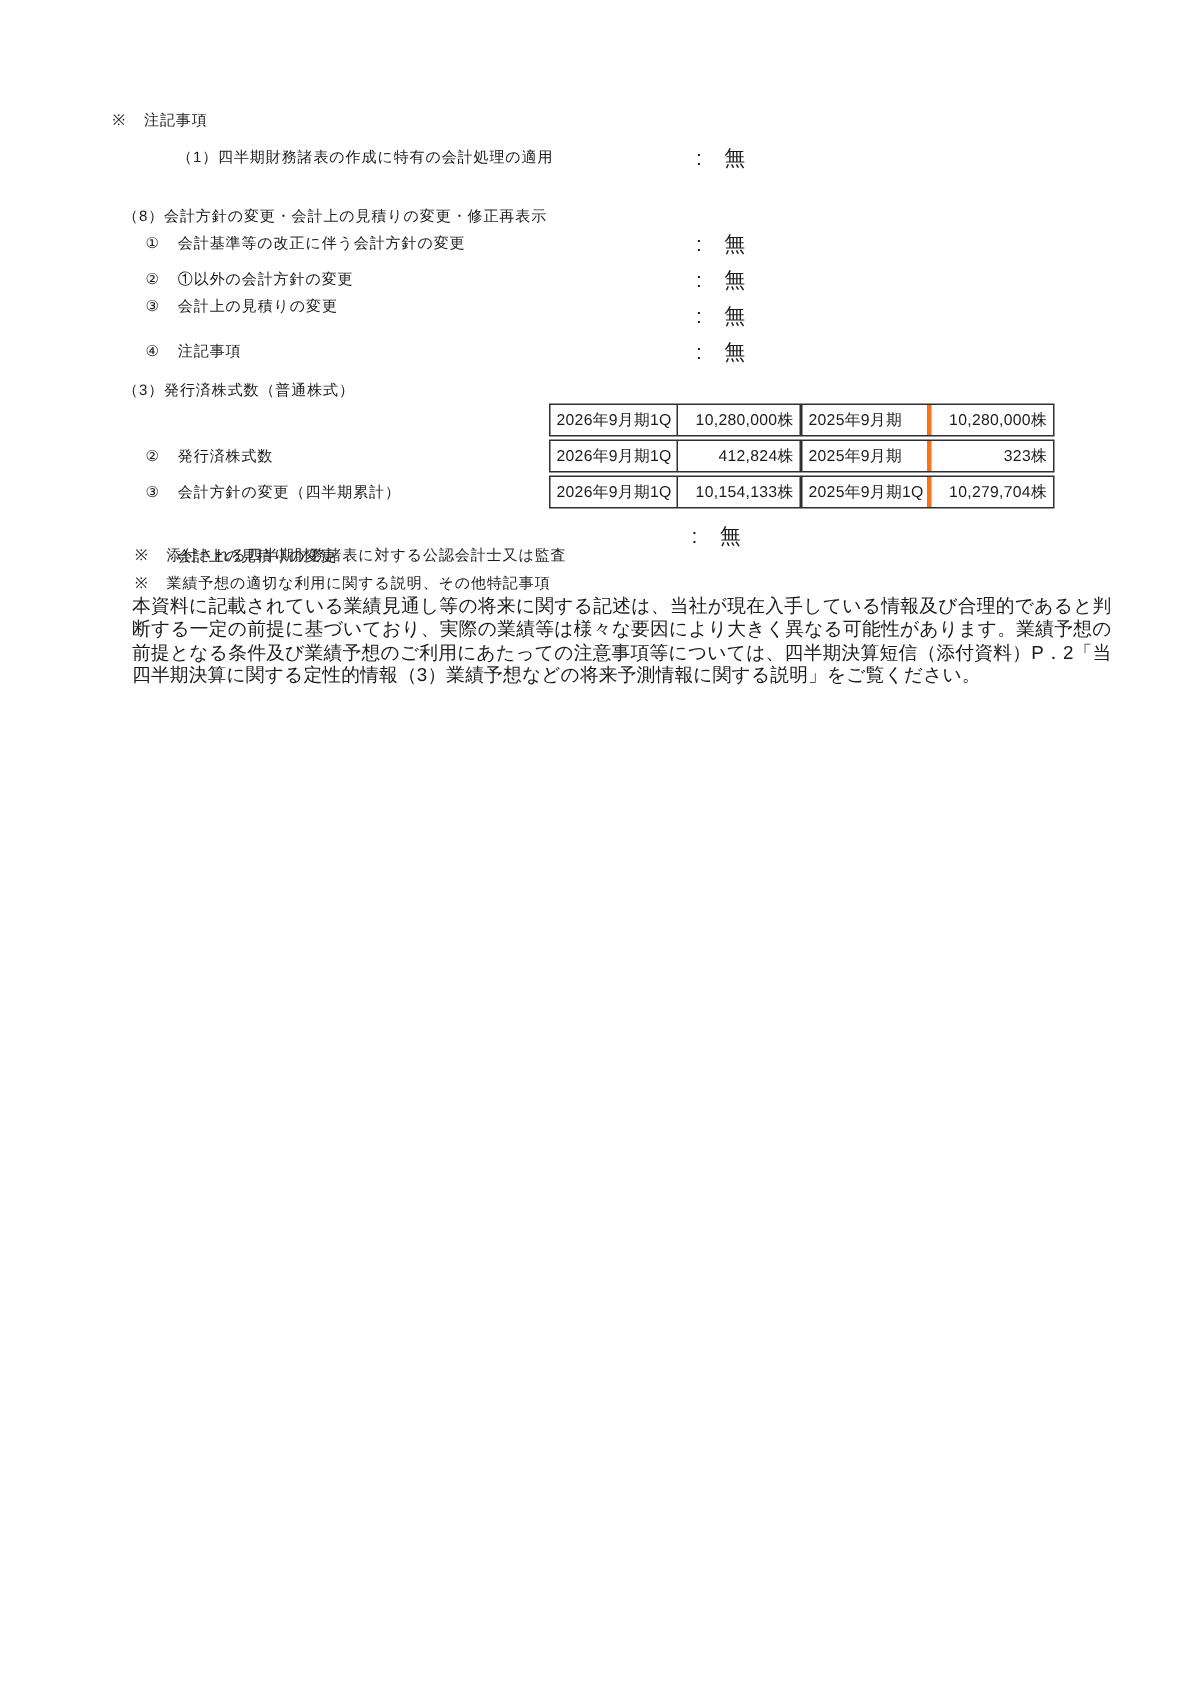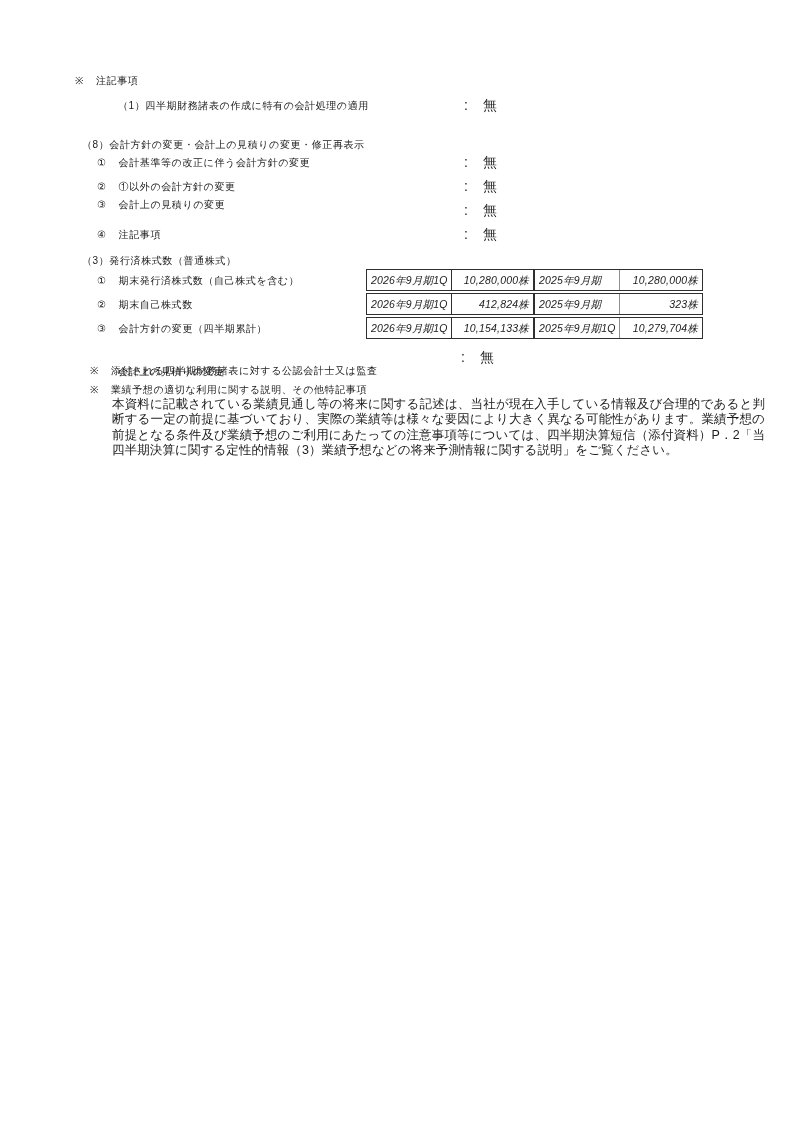--- a/index.html
+++ b/index.html
@@ -31,55 +31,53 @@
   }
   .ans-colon { display: inline-block; }
   .ans-val { display: inline-block; margin-left: 15px; letter-spacing: 1px; }
 
   
   .shares-table {
     position: absolute;
     left: 366px;
     top: 269px;
     width: 337px;
-    font-style: italic;
   }
   .srow {
     display: flex;
     box-sizing: border-box;
     height: 22px;
     margin-bottom: 2px;
     border: 1px solid #2f2f2f;
     background: #ffffff;
   }
   .scell {
     box-sizing: border-box;
     font-size: 10.5px;
     line-height: 20px;
     letter-spacing: 0.2px;
     padding: 0 4px;
     overflow: hidden;
     white-space: nowrap;
   }
   .c0 { width: 86px; border-right: 1px solid #2f2f2f; text-align: left; }
   .c1 { width: 83px; border-right: 2px solid #2f2f2f; text-align: right; }
-  .c2 { width: 86px; border-right: 1px solid #f97316; text-align: left; }
+  .c2 { width: 86px; border-right: 3px solid #f97316; text-align: left; }
   .c3 { width: 82px; text-align: right; }
 
   .disclaimer {
     position: absolute;
     left: 88px;
     top: 397px;
     width: 653px;
     font-size: 12.5px;
     line-height: 15.4px;
     letter-spacing: 0.1px;
     text-align: justify;
     color: #1b1b1b;
-    margin-left: 24px;
   }
 </style>
 </head>
 <body>
 
 <div class="page">
 
   <div class="ln" style="left:75px; top:72px;">
     <span class="mark">※</span><span class="after-mark">注記事項</span>
   </div>
@@ -114,25 +112,22 @@
 
   <div class="ln" style="left:97px; top:226px;">
     <span class="mark">④</span><span class="after-num">注記事項</span>
   </div>
   <div class="ans" style="top:226px;">
     <span class="ans-colon">:</span><span class="ans-val">無</span>
   </div>
 
   <div class="ln" style="left:82px; top:252px;">（3）発行済株式数（普通株式）</div>
 
-  <div class="ln" style="left:97px; top:272px;">
-    <span class="mark">①</span><span class="after-num">期末発行済株式数（自己株式を含む）</span>
-  </div>
   <div class="ln" style="left:97px; top:296px;">
-    <span class="mark">②</span><span class="after-num">期末自己株式数</span>
+    <span class="mark">②</span><span class="after-num">発行済株式数</span>
   </div>
   <div class="ln" style="left:97px; top:320px;">
     <span class="mark">③</span><span class="after-num">会計方針の変更（四半期累計）</span>
   </div>
 
   <div class="shares-table">
     <div class="srow">
       <div class="scell c0">2026年9月期1Q</div>
       <div class="scell c1">10,280,000株</div>
       <div class="scell c2">2025年9月期</div>

